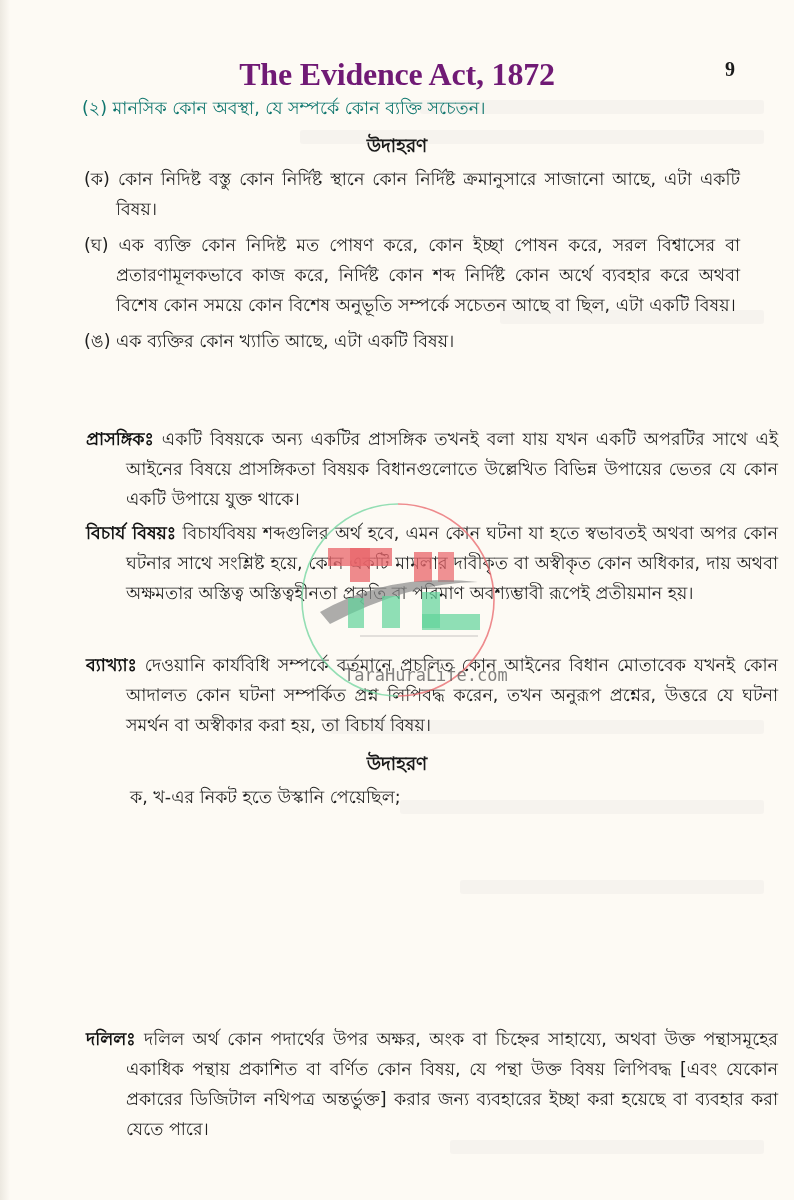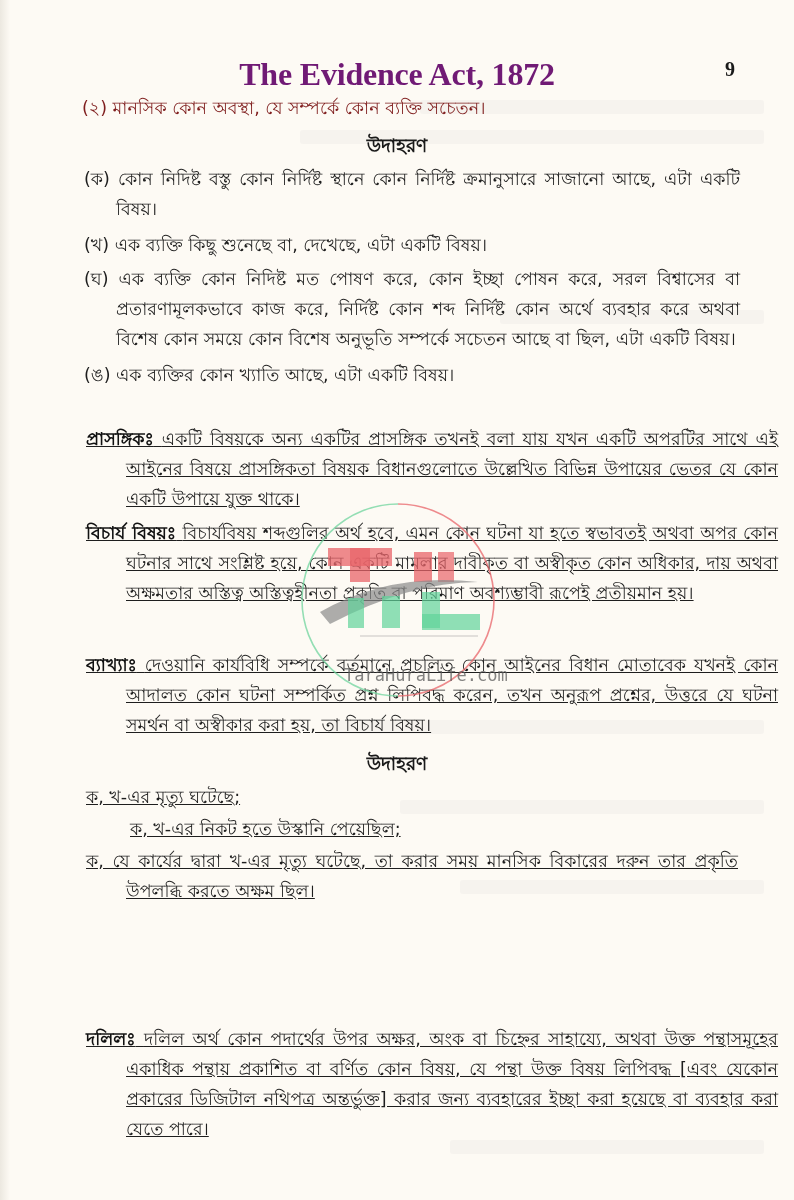--- a/index.html
+++ b/index.html
@@ -55,35 +55,34 @@
       font-family: "Liberation Serif", serif;
       font-weight: bold;
       font-size: 20px;
       color: #1a1a1a;
     }
     .line {
       position: absolute;
       font-size: 17.5px;
       line-height: 24px;
       white-space: nowrap;
-      color: #7f1d1d;
+      color: #0f766e;
     }
     .block {
       position: absolute;
       left: 86px;
       width: 652px;
       font-size: 17.5px;
       line-height: 30px;
       color: #1e1e1e;
     }
     .hang {
       padding-left: 40px;
       text-indent: -40px;
       text-align: justify;
-      text-decoration: underline;
     }
     .hang-item {
       padding-left: 32px;
       text-indent: -32px;
       text-align: justify;
     }
     .term {
       font-weight: bold;
       color: #111;
     }
@@ -132,21 +131,20 @@
     <div class="header-title">The Evidence Act, 1872</div>
     <div class="page-number">9</div>
   </div>
 
   <div class="line" style="left:82px; top:96px;">(২) মানসিক কোন অবস্থা, যে সম্পর্কে কোন ব্যক্তি সচেতন।</div>
 
   <div class="subhead" style="top:132px;">উদাহরণ</div>
 
   <div class="block" style="top:164px; left:84px; width:656px;">
     <div class="hang-item" style="margin-bottom:6px;">(ক) কোন নিদিষ্ট বস্তু কোন নির্দিষ্ট স্থানে কোন নির্দিষ্ট ক্রমানুসারে সাজানো আছে, এটা একটি বিষয়।</div>
-    <div class="hang-item" style="margin-bottom:4px;">(খ) এক ব্যক্তি কিছু শুনেছে বা, দেখেছে, এটা একটি বিষয়।</div>
     <div class="hang-item" style="margin-bottom:6px;">(ঘ) এক ব্যক্তি কোন নিদিষ্ট মত পোষণ করে, কোন ইচ্ছা পোষন করে, সরল বিশ্বাসের বা প্রতারণামূলকভাবে কাজ করে, নির্দিষ্ট কোন শব্দ নির্দিষ্ট কোন অর্থে ব্যবহার করে অথবা বিশেষ কোন সময়ে কোন বিশেষ অনুভূতি সম্পর্কে সচেতন আছে বা ছিল, এটা একটি বিষয়।</div>
     <div class="hang-item">(ঙ) এক ব্যক্তির কোন খ্যাতি আছে, এটা একটি বিষয়।</div>
   </div>
 
   <div class="block hang" style="top:424px; left:86px; width:652px;">
     <span class="term">প্রাসঙ্গিকঃ</span>
     <span>একটি বিষয়কে অন্য একটির প্রাসঙ্গিক তখনই বলা যায় যখন একটি অপরটির সাথে এই আইনের বিষয়ে প্রাসঙ্গিকতা বিষয়ক বিধানগুলোতে উল্লেখিত বিভিন্ন উপায়ের ভেতর যে কোন একটি উপায়ে যুক্ত থাকে।</span>
   </div>
 
   <div class="block hang" style="top:518px; left:86px; width:652px;">
@@ -155,23 +153,21 @@
   </div>
 
   <div class="block hang" style="top:650px; left:86px; width:652px;">
     <span class="term">ব্যাখ্যাঃ</span>
     <span>দেওয়ানি কার্যবিধি সম্পর্কে বর্তমানে প্রচলিত কোন আইনের বিধান মোতাবেক যখনই কোন আদালত কোন ঘটনা সম্পর্কিত প্রশ্ন লিপিবদ্ধ করেন, তখন অনুরূপ প্রশ্নের, উত্তরে যে ঘটনা সমর্থন বা অস্বীকার করা হয়, তা বিচার্য বিষয়।</span>
   </div>
 
   <div class="subhead" style="top:750px;">উদাহরণ</div>
 
   <div class="block" style="top:782px; left:86px; width:652px;">
-    <div class="hang" style="margin-bottom:2px;">ক, খ-এর মৃত্যু ঘটেছে;</div>
     <div class="hang" style="margin-bottom:2px;margin-left:44px;">ক, খ-এর নিকট হতে উস্কানি পেয়েছিল;</div>
-    <div class="hang">ক, যে কার্যের দ্বারা খ-এর মৃত্যু ঘটেছে, তা করার সময় মানসিক বিকারের দরুন তার প্রকৃতি উপলব্ধি করতে অক্ষম ছিল।</div>
   </div>
 
   <div class="block hang" style="top:1024px; left:86px; width:652px;">
     <span class="term">দলিলঃ</span>
     <span>দলিল অর্থ কোন পদার্থের উপর অক্ষর, অংক বা চিহ্নের সাহায্যে, অথবা উক্ত পন্থাসমূহের একাধিক পন্থায় প্রকাশিত বা বর্ণিত কোন বিষয়, যে পন্থা উক্ত বিষয় লিপিবদ্ধ [এবং যেকোন প্রকারের ডিজিটাল নথিপত্র অন্তর্ভুক্ত] করার জন্য ব্যবহারের ইচ্ছা করা হয়েছে বা ব্যবহার করা যেতে পারে।</span>
   </div>
 
   <svg class="watermark" viewBox="0 0 196 196">
     <path d="M98 2 A96 96 0 0 0 98 194" fill="none" stroke="#6fd49e" stroke-width="1.6" opacity="0.75"></path>
     <path d="M98 2 A96 96 0 0 1 98 194" fill="none" stroke="#e8646a" stroke-width="1.6" opacity="0.75"></path>

